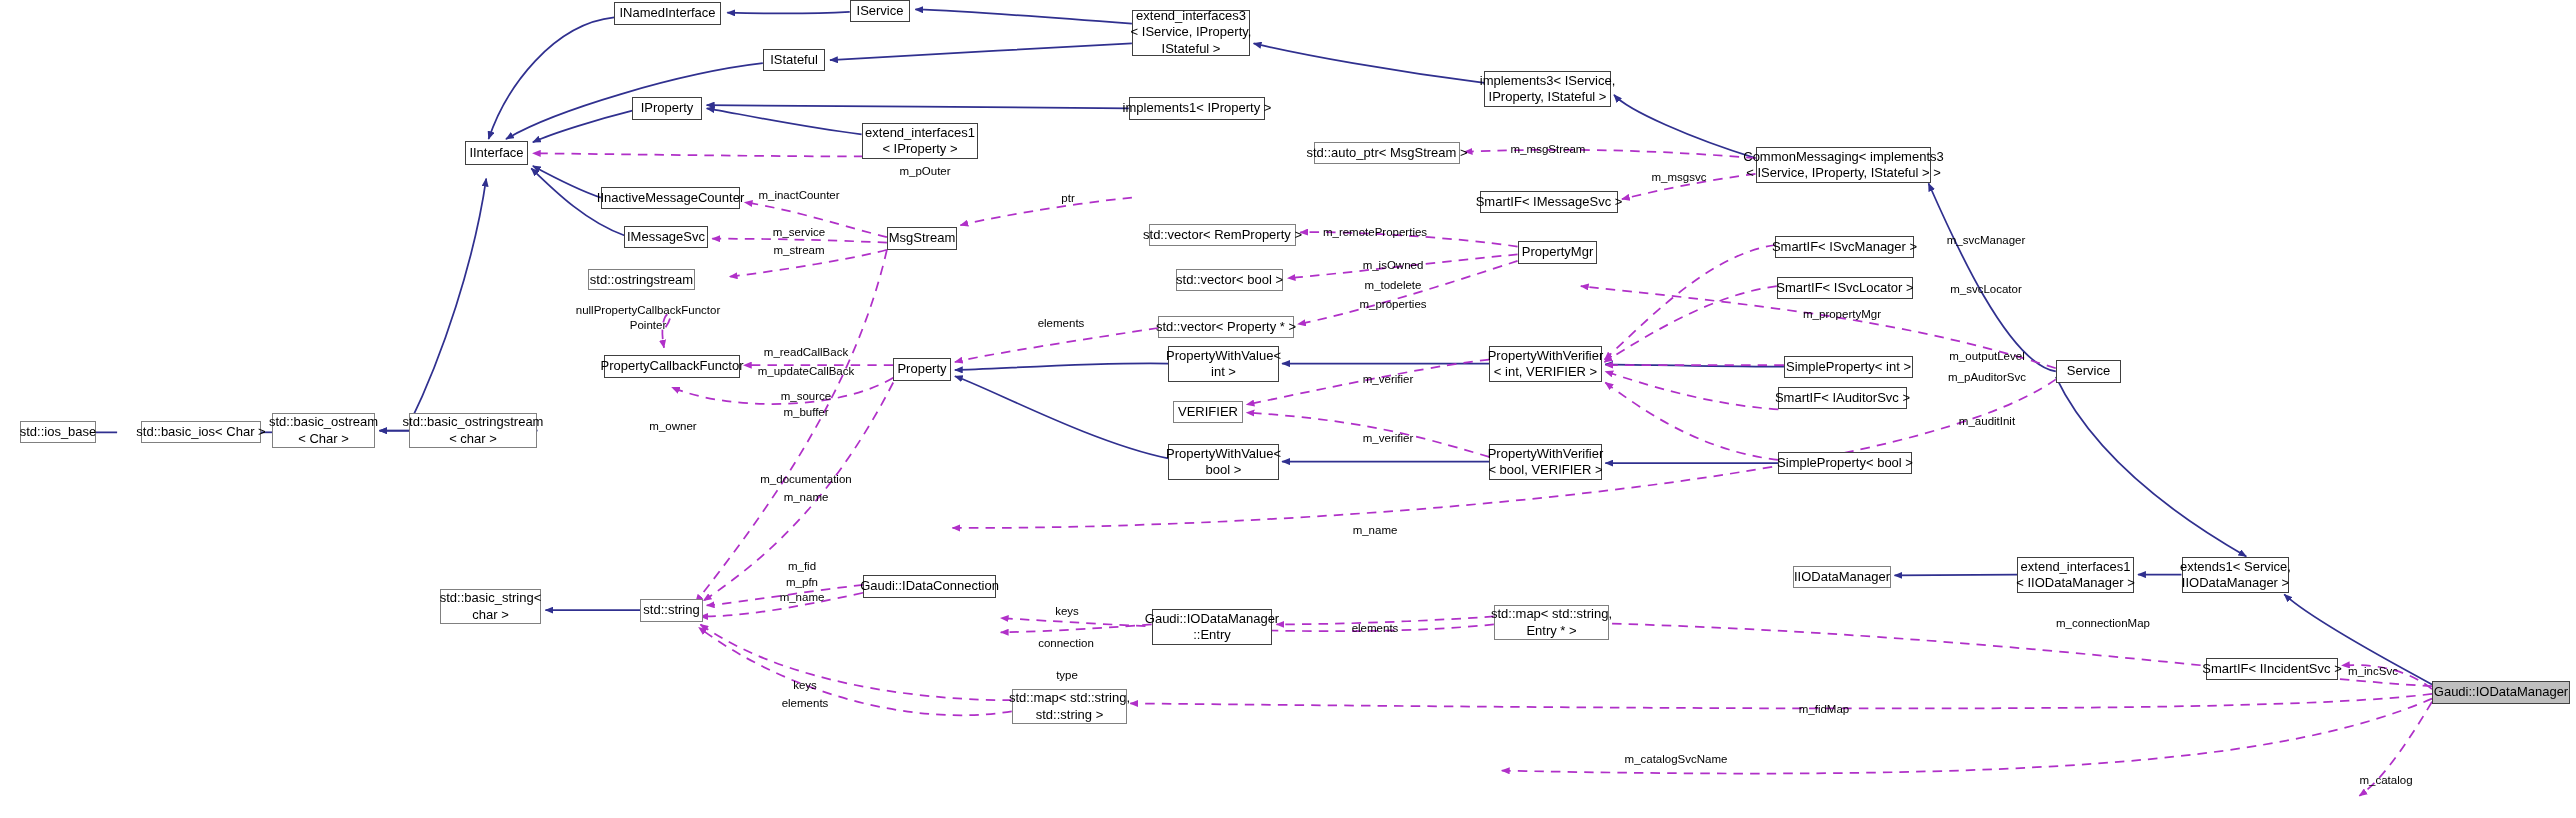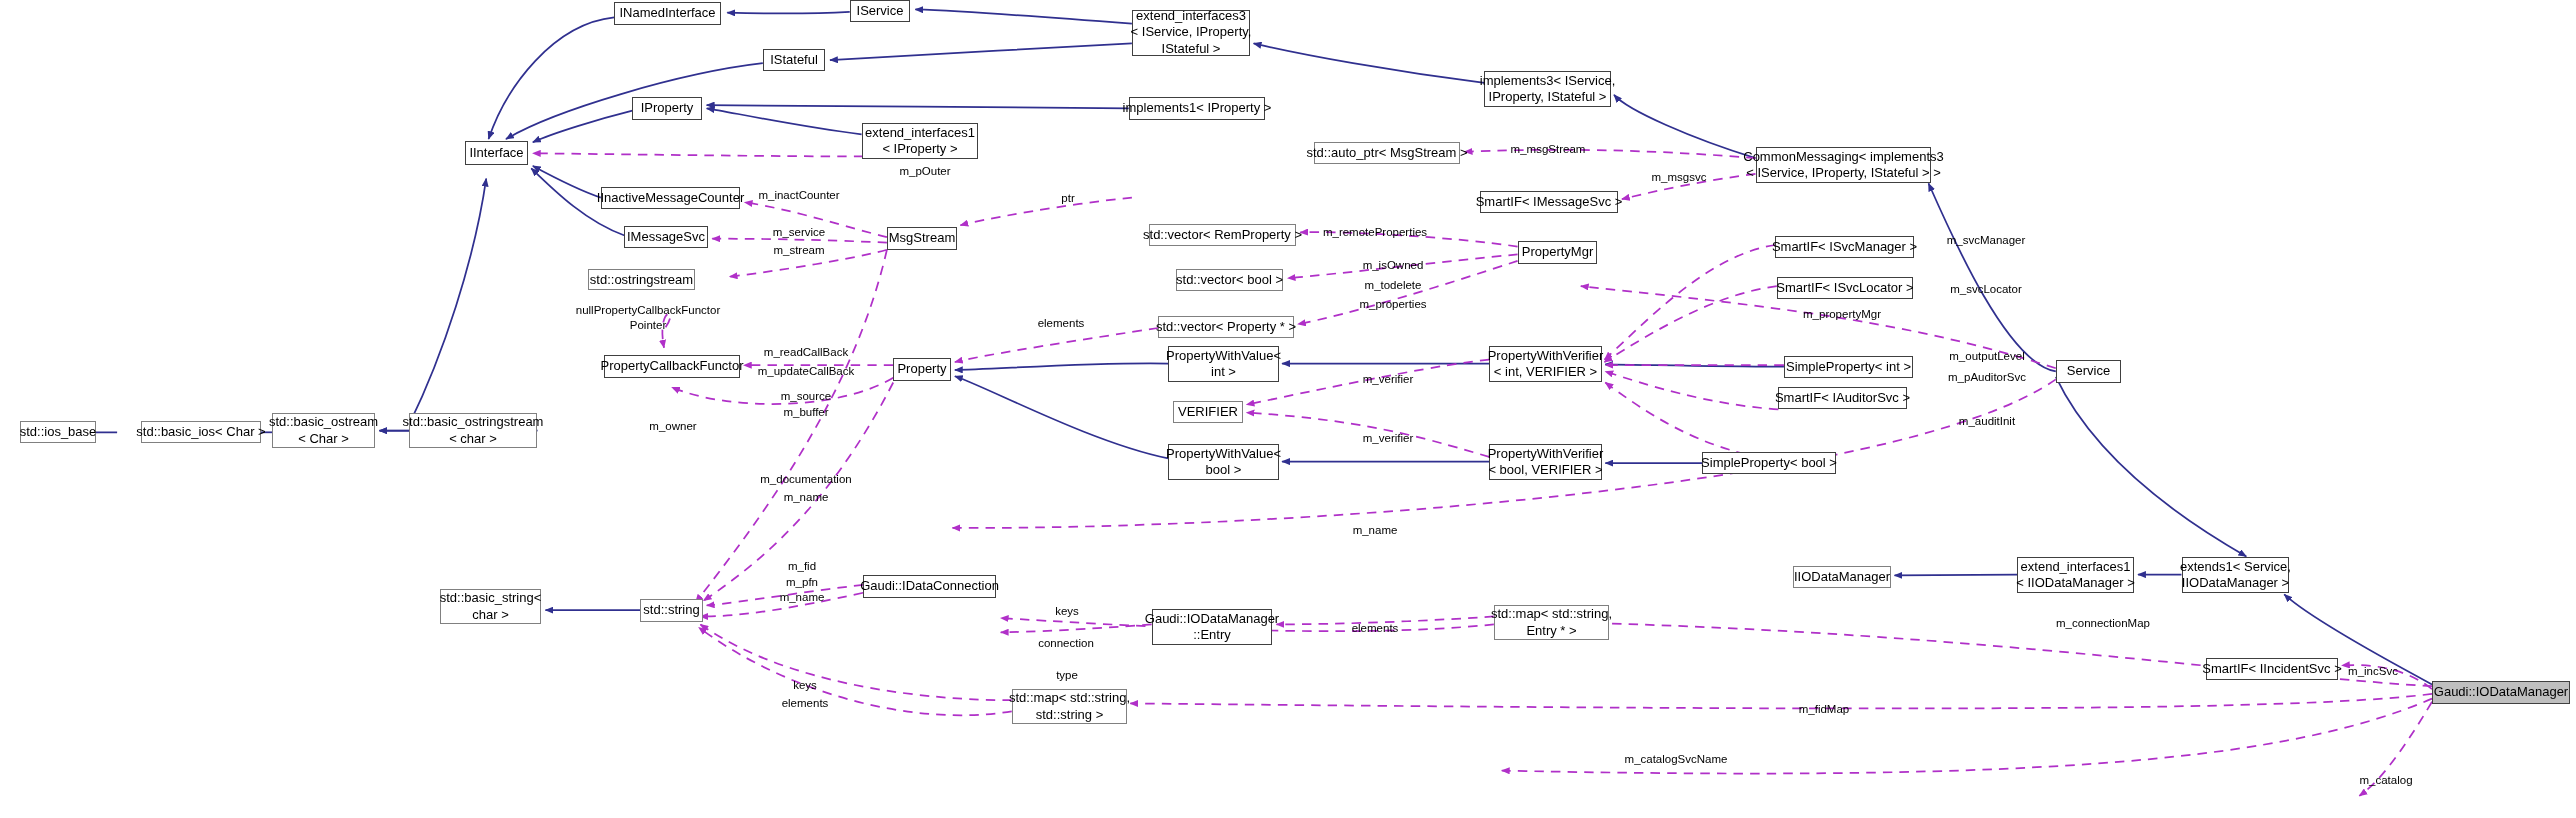--- a/index.html
+++ b/index.html
@@ -159,21 +159,21 @@
     <div class="node solid" style="left: 1489px; top: 346px; width: 113px; height: 36px;">PropertyWithVerifier
 &lt; int, VERIFIER &gt;</div>
     <div class="node solid" style="left: 1784px; top: 356px; width: 129px; height: 22px;">SimpleProperty&lt; int &gt;</div>
     <div class="node solid" style="left: 2056px; top: 360px; width: 65px; height: 23px;">Service</div>
     <div class="node light" style="left: 1173px; top: 401px; width: 70px; height: 22px;">VERIFIER</div>
     <div class="node solid" style="left: 1778px; top: 387px; width: 129px; height: 22px;">SmartIF&lt; IAuditorSvc &gt;</div>
     <div class="node solid" style="left: 1168px; top: 444px; width: 111px; height: 36px;">PropertyWithValue&lt;
 bool &gt;</div>
     <div class="node solid" style="left: 1489px; top: 444px; width: 113px; height: 36px;">PropertyWithVerifier
 &lt; bool, VERIFIER &gt;</div>
-    <div class="node solid" style="left: 1702px; top: 452px; width: 134px; height: 22px;">SimpleProperty&lt; bool &gt;</div>
+    <div class="node solid" style="left: 1778px; top: 452px; width: 134px; height: 22px;">SimpleProperty&lt; bool &gt;</div>
     <div class="node light" style="left: 20px; top: 421px; width: 76px; height: 22px;">std::ios_base</div>
     <div class="node light" style="left: 117px; top: 421px; width: 120px; height: 22px; margin-left: 24px;">std::basic_ios&lt; Char &gt;</div>
     <div class="node light" style="left: 272px; top: 413px; width: 103px; height: 35px;">std::basic_ostream
 &lt; Char &gt;</div>
     <div class="node light" style="left: 409px; top: 413px; width: 128px; height: 35px;">std::basic_ostringstream
 &lt; char &gt;</div>
     <div class="node light" style="left: 440px; top: 589px; width: 101px; height: 35px;">std::basic_string&lt;
 char &gt;</div>
     <div class="node light" style="left: 640px; top: 599px; width: 63px; height: 23px;">std::string</div>
     <div class="node solid" style="left: 863px; top: 575px; width: 133px; height: 23px;">Gaudi::IDataConnection</div>

